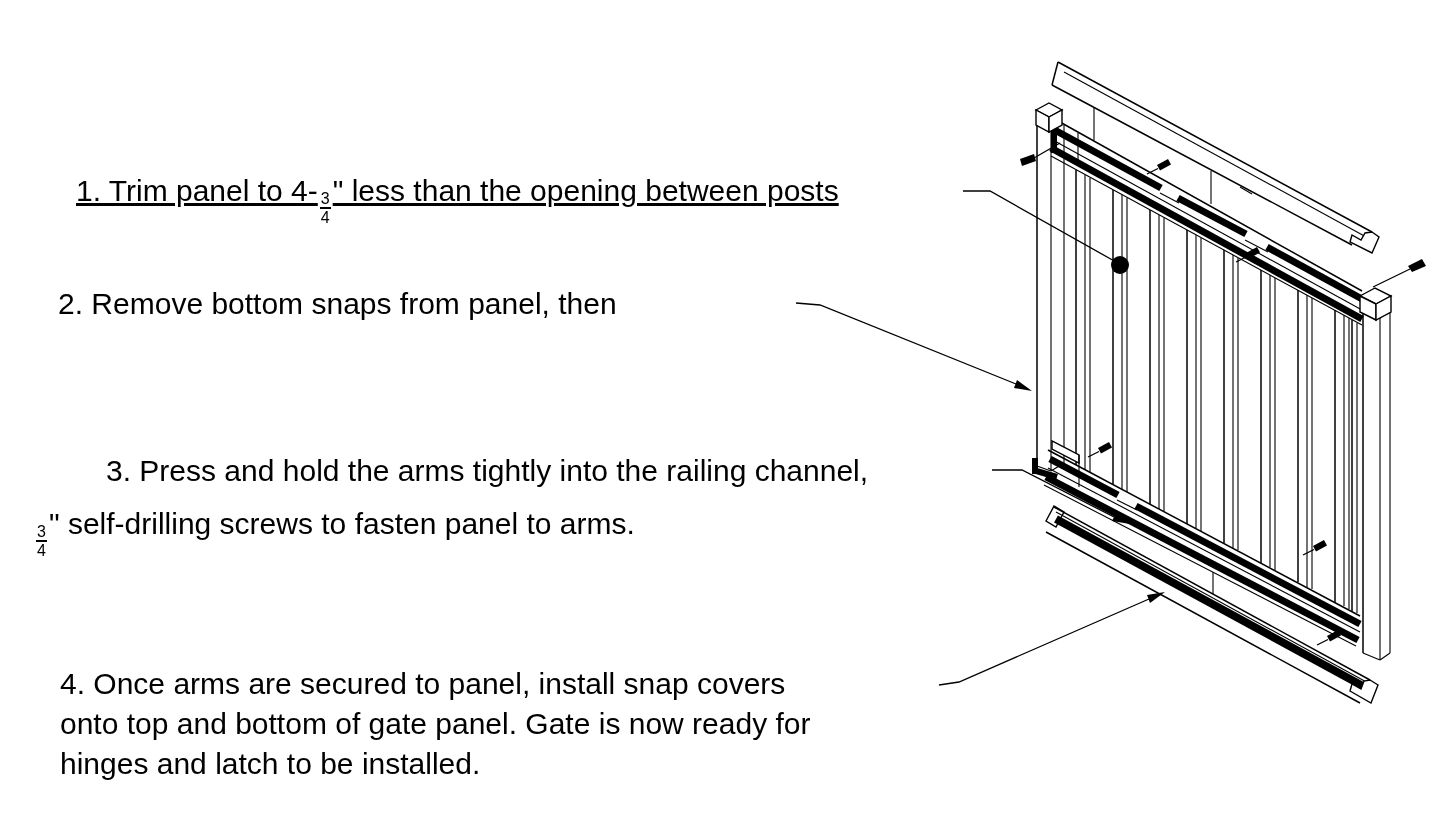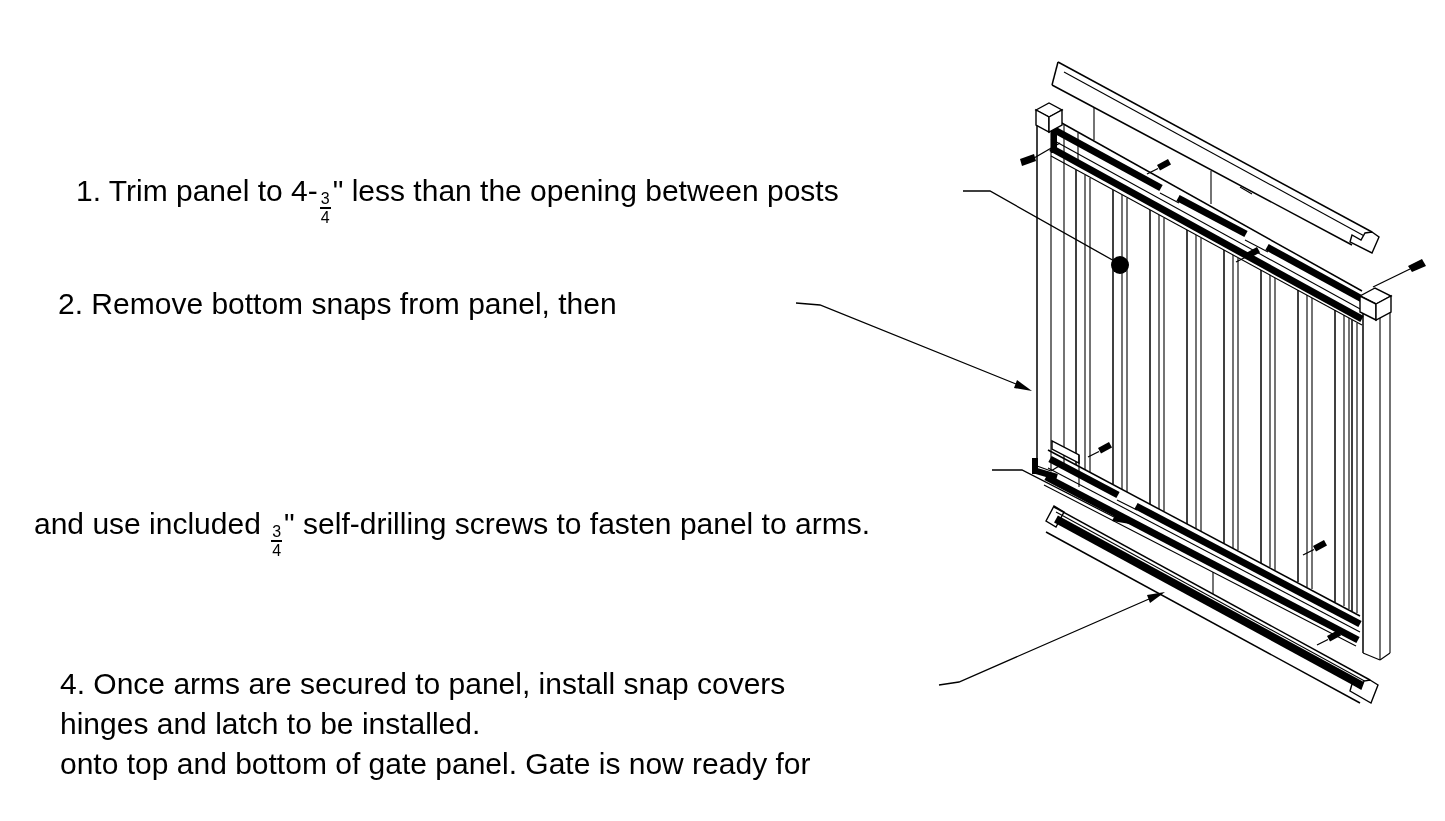--- a/index.html
+++ b/index.html
@@ -11,21 +11,21 @@
     color:#000;
     overflow:hidden;
   }
   .step{
     position:absolute;
     font-size:30px;
     line-height:40px;
     white-space:nowrap;
     color:#000;
   }
-  .step1{left:76px;top:171px;}
+  .step1{left:76px;top:171px;text-decoration:underline;}
   .step2{left:58px;top:284px;width:795px;text-align:left;}
   .step3a{left:106px;top:451px;}
   .step3b{left:34px;top:504px;}
   .step4{left:60px;top:664px;width:871px;text-align:left;}
   .frac{
     display:inline-flex;flex-direction:column;align-items:center;
     vertical-align:-3px;line-height:1;margin:0 2px;
   }
   .frac .num{font-size:16px;line-height:15px;border-bottom:2px solid #000;padding:0 1px 1px 1px;}
   .frac .den{font-size:16px;line-height:15px;padding-top:1px;}
@@ -48,29 +48,30 @@
 
   <div class="step step1"><span>1. Trim panel to 4-</span><span class="frac">
         <span class="num">3</span>
         <span class="den">4</span>
       </span><span>" less than the opening between posts</span></div>
 
   <div class="step step2">
     <div>2. Remove bottom snaps from panel, then</div>
   </div>
 
-  <div class="step step3b"><span>and use included </span><span class="frac">
+  <div class="step step3a">3. Press and hold the arms tightly into the railing channel,</div>
+  <div class="step step3b"><span class="frac">
         <span class="num">3</span>
         <span class="den">4</span>
       </span><span>" self-drilling screws to fasten panel to arms.</span></div>
 
   <div class="step step4">
     <div>4. Once arms are secured to panel, install snap covers</div>
+    <div>onto top and bottom of gate panel. Gate is now ready for</div>
     <div>hinges and latch to be installed.</div>
-    <div>onto top and bottom of gate panel. Gate is now ready for</div>
   </div>
 
   <svg class="drawing" width="1445" height="821" viewBox="0 0 1445 821">
     <defs>
       <g id="screw" class="screw">
         <line x1="0" y1="0" x2="11" y2="-5.5"></line>
         <polygon points="10,-9 13,-3.5 24,-9.5 21,-15"></polygon>
       </g>
     </defs>
 

